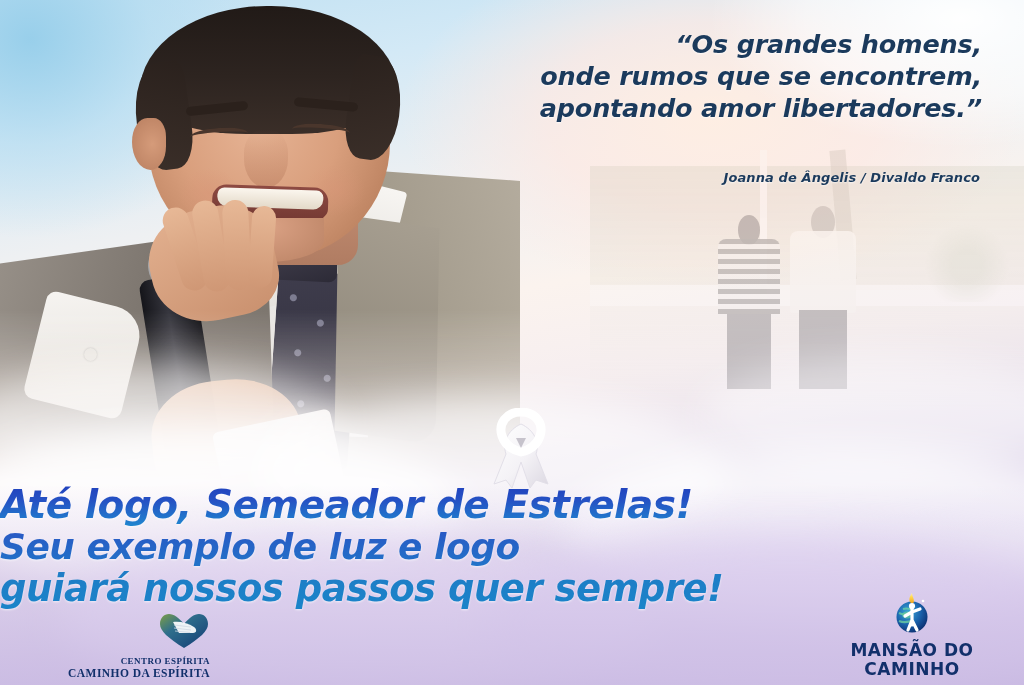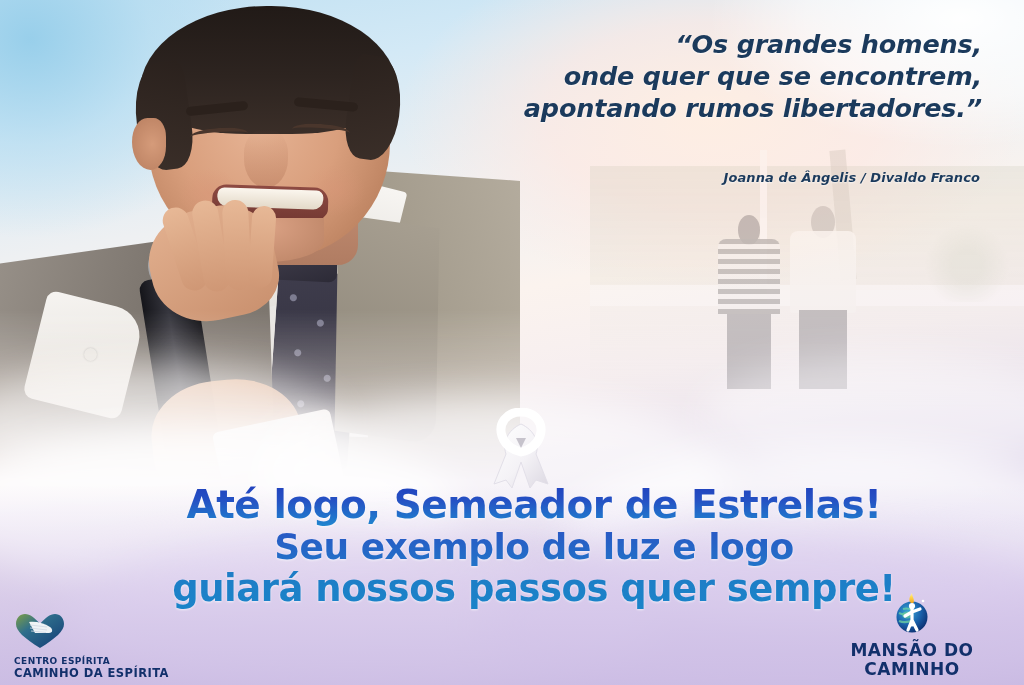--- a/index.html
+++ b/index.html
@@ -277,40 +277,39 @@
     letter-spacing:.1px;
     text-shadow:0 1px 2px rgba(255,255,255,.7);
   }
 
   
   .ribbon{position:absolute;left:486px;top:408px;width:70px;height:80px;}
 
   
   .headline{
     position:absolute;left:0;right:0;top:484px;
-    text-align:center;
-    font-weight:bold;
+    text-align:left;
+    font-style:italic;font-weight:bold;
     letter-spacing:-.5px;
-    margin-left:44px;
   }
   .hl-line{
     display:block;line-height:42px;
     background:linear-gradient(180deg,#2140bd 0%,#2552c4 40%,#1f86cf 100%);
     -webkit-background-clip:text;background-clip:text;
     color:transparent;
     filter:drop-shadow(0 1px 1px rgba(255,255,255,.65));
   }
   .hl1{font-size:39px;}
   .hl2{font-size:36px;background:linear-gradient(180deg,#2a55c4,#2175c9);
     -webkit-background-clip:text;background-clip:text;color:transparent;}
   .hl3{font-size:37px;background:linear-gradient(180deg,#1f7cc6,#1a84c9);
     -webkit-background-clip:text;background-clip:text;color:transparent;}
 
   
-  .logo-left{position:absolute;left:14px;bottom:6px;width:196px;text-align:left;}
+  .logo-left{position:absolute;left:14px;bottom:6px;width:196px;text-align:right;font-family:Liberation Serif, serif;}
   .logo-right{position:absolute;right:14px;bottom:6px;width:196px;text-align:center;}
   .logo-mark{display:block;margin:0 auto 3px;}
   .logo-txt{
     color:#12306b;font-weight:bold;line-height:11.5px;
     letter-spacing:.45px;
   }
   .logo-txt .l1{font-size:9px;display:block;}
   .logo-txt .l2{font-size:11.5px;display:block;}
   .logo-txt.single{font-size:17px;letter-spacing:.5px;}
 </style>
@@ -391,22 +390,22 @@
     <div class="cloud cl1"></div>
     <div class="cloud cl2"></div>
     <div class="cloud cl3"></div>
     <div class="cloud cl4"></div>
     <div class="cloud cl5"></div>
     <div class="haze-bottom"></div>
   </div>
 
   <div class="quote">
     <div>“Os grandes homens,</div>
-    <div>onde quer que se encontrem,</div>
-    <div>apontando rumos libertadores.”</div>
+    <div>onde rumos que se encontrem,</div>
+    <div>apontando amor libertadores.”</div>
   </div>
   <div class="quote-credit">Joanna de Ângelis / Divaldo Franco</div>
 
   <div class="ribbon">
     <svg width="70" height="80" viewBox="0 0 70 80" aria-hidden="true">
       <defs>
         <linearGradient id="rbg" x1="0" y1="0" x2="1" y2="1">
           <stop offset="0%" stop-color="#ffffff"></stop>
           <stop offset="55%" stop-color="#f4f2f6"></stop>
           <stop offset="100%" stop-color="#dcd8e2"></stop>

